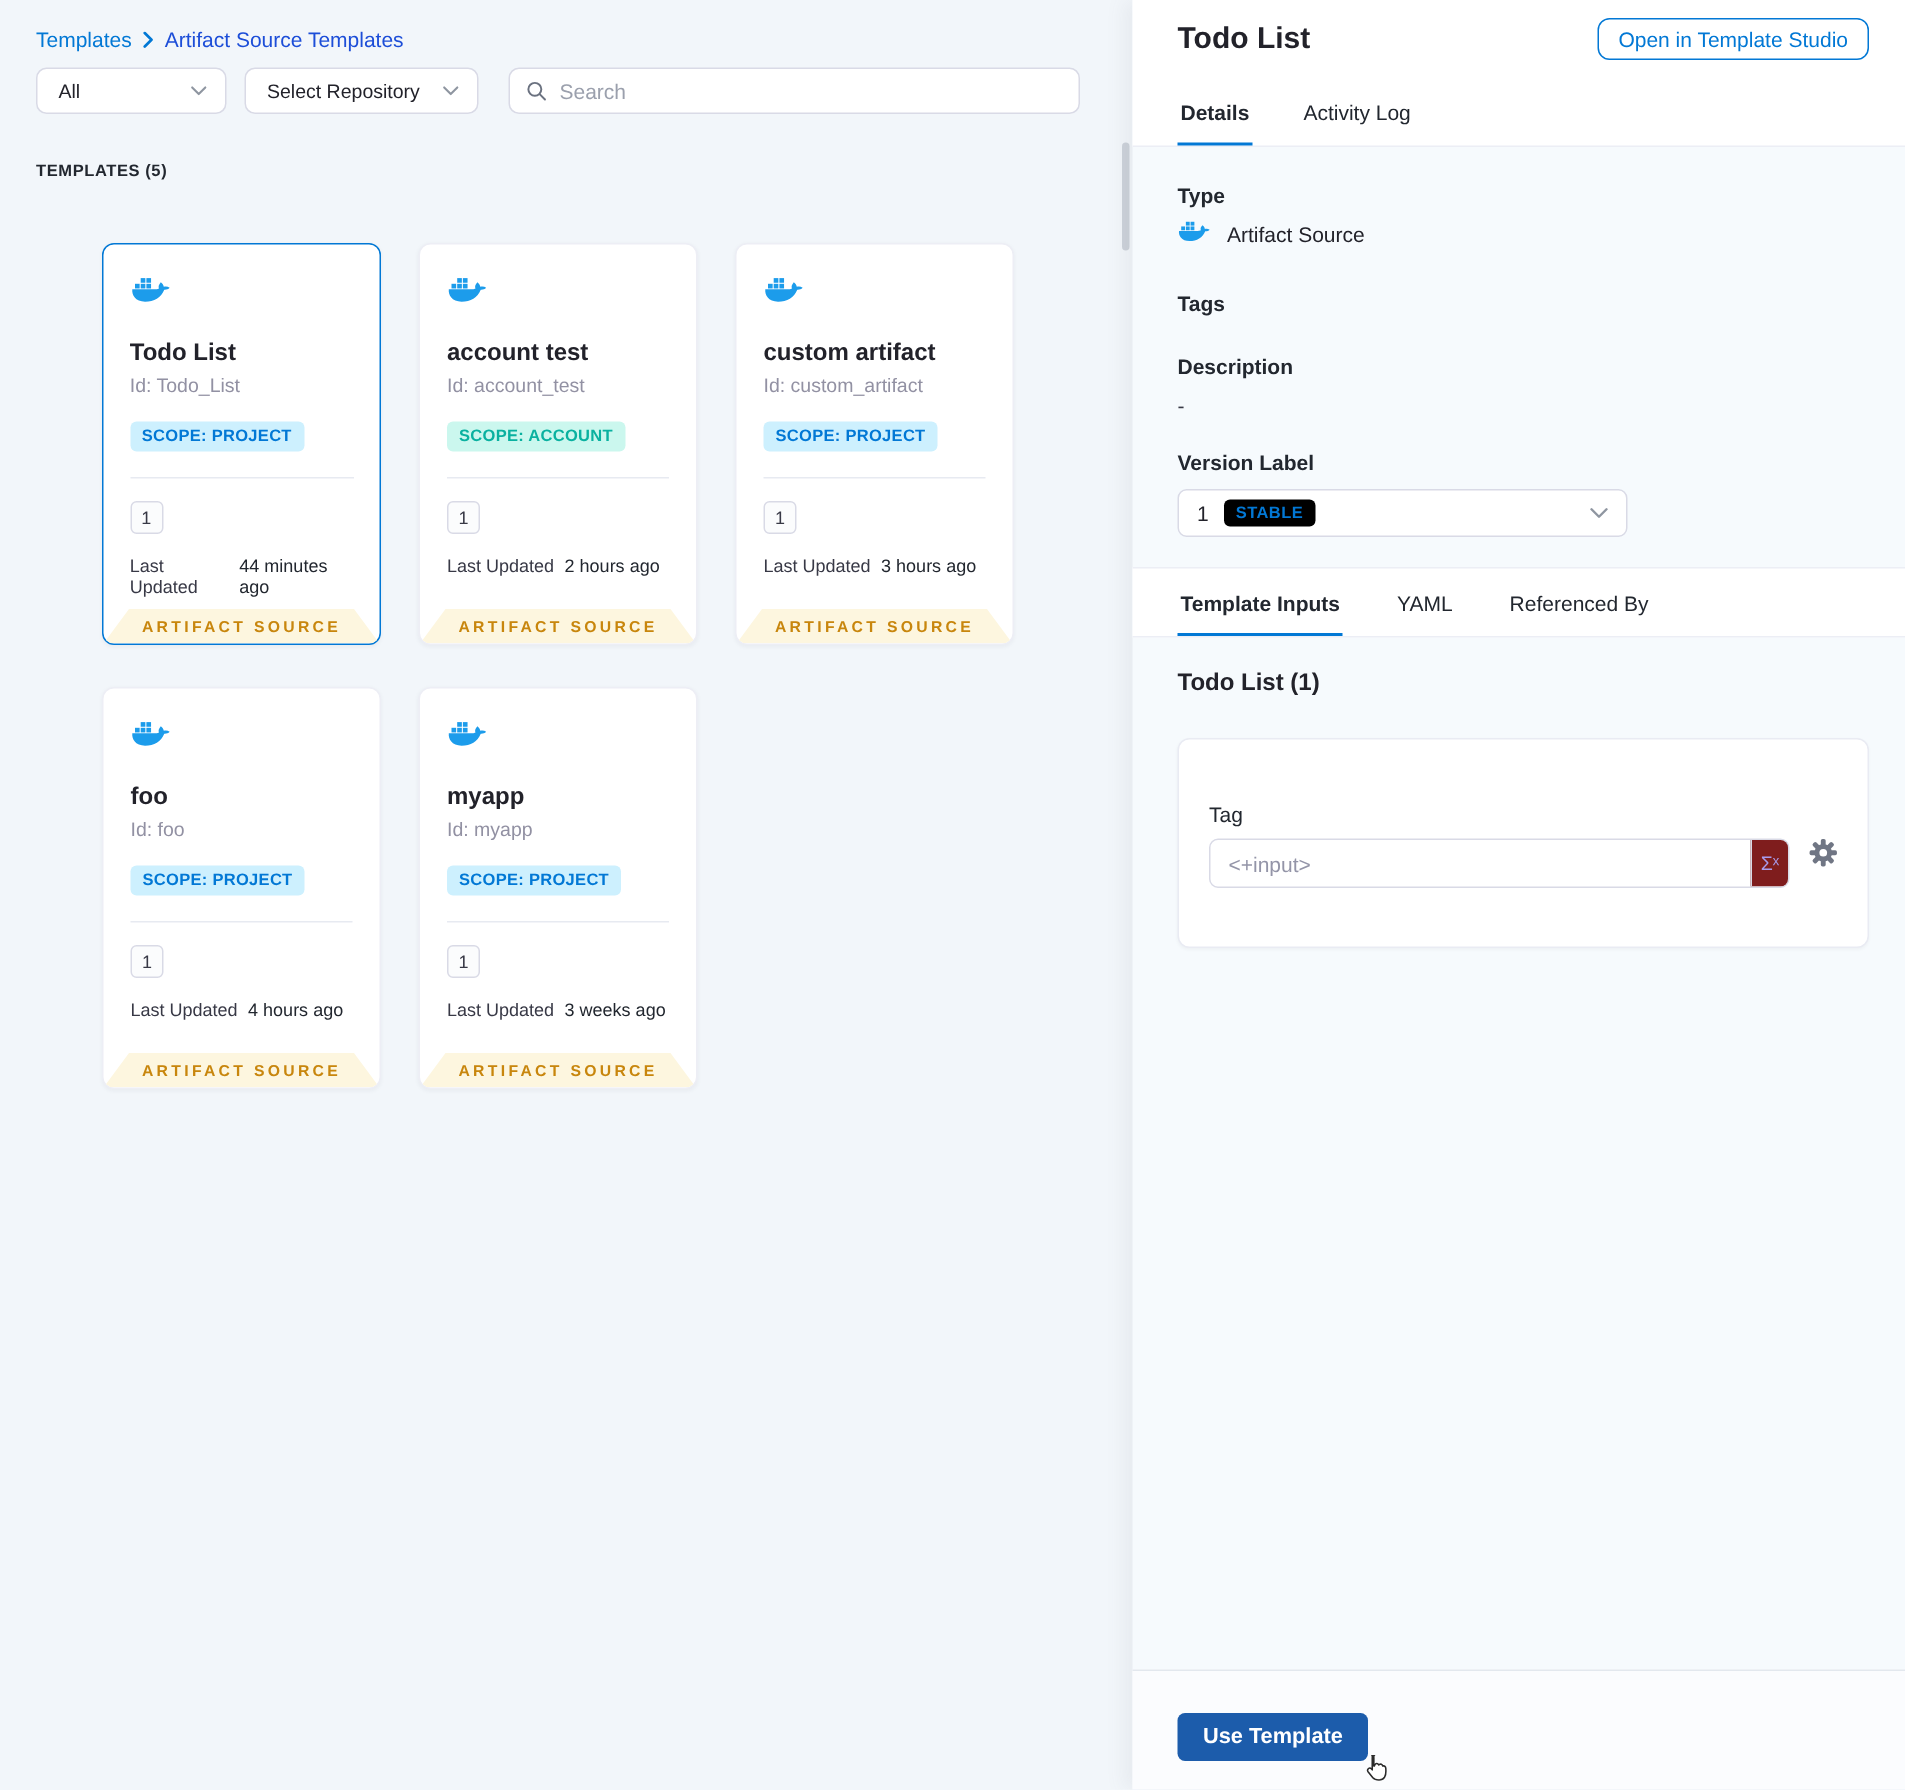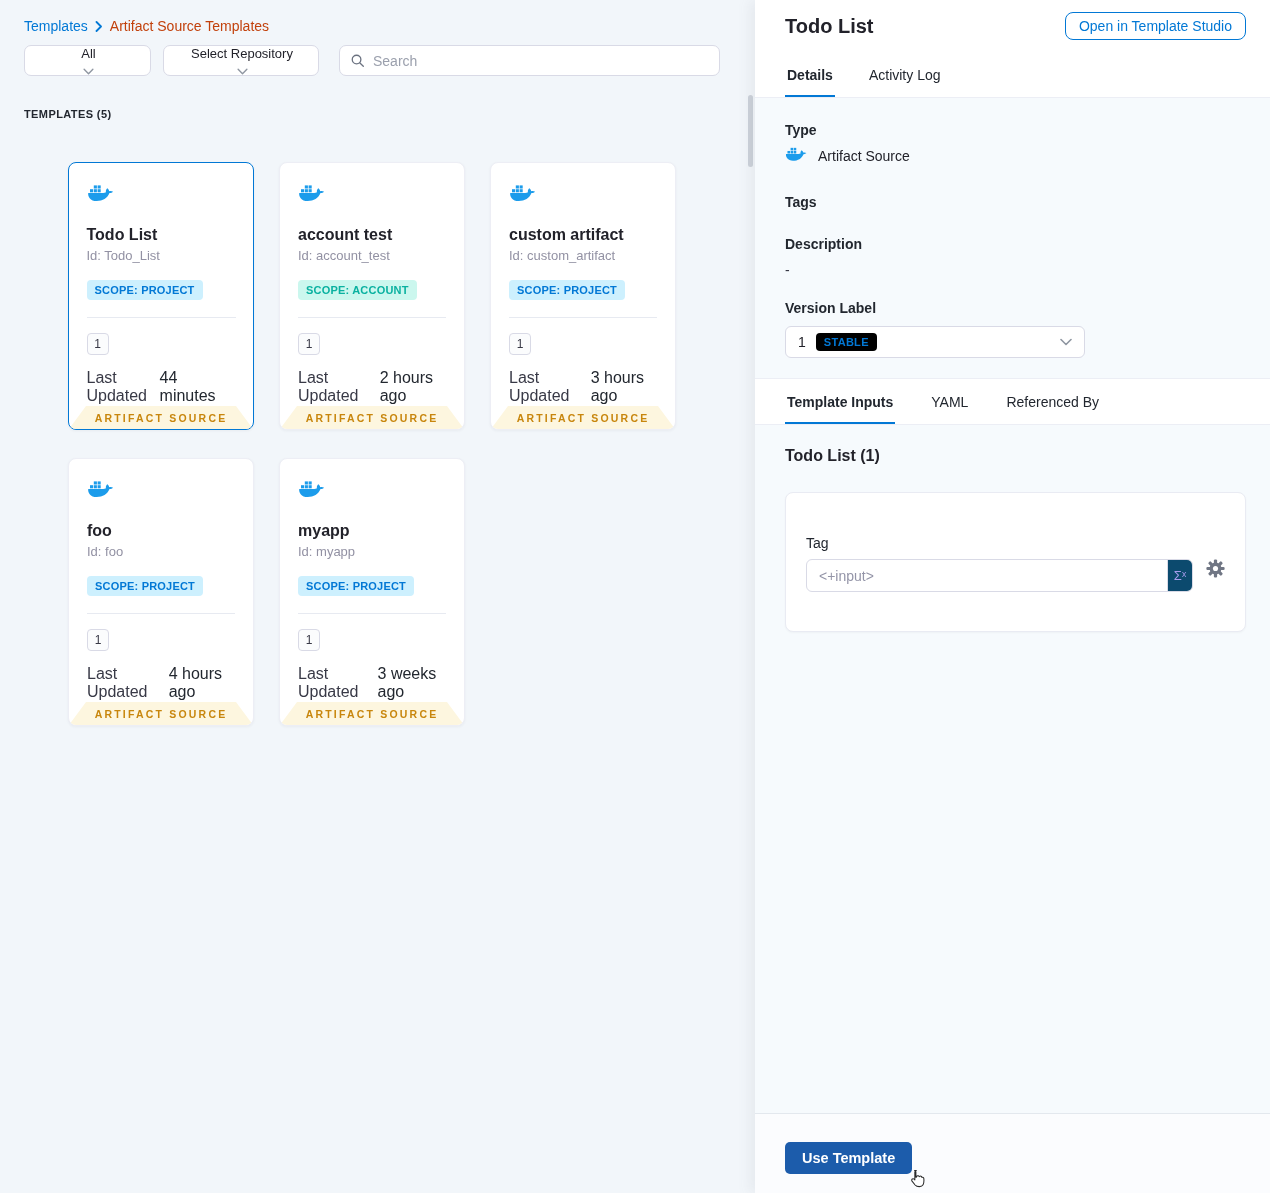--- a/index.html
+++ b/index.html
@@ -8,26 +8,26 @@
     font-family:"Liberation Sans", sans-serif;
     background:#f2f6fa;
     position:relative;
     overflow:hidden;
     color:#22222a;
   }
   
   .left-panel { position:absolute; left:0; top:0; width:847px; height:1193px; background:#f2f6fa; }
   .breadcrumb { display:flex; align-items:center; gap:7px; font-size:14px; margin:18px 0 0 24px; }
   .crumb-link { color:#0278d5; font-weight:500; cursor:pointer; }
-  .crumb-current { color:#c2410c; }
+  .crumb-current { color:#1d4ed8; }
   .filter-row { display:flex; align-items:center; margin:11px 0 0 24px; }
   .select {
     height:31px; background:#fff; border:1px solid #d9dae6; border-radius:7px;
     display:flex; align-items:center; justify-content:space-between;
-    padding:0 12px 0 14px; font-size:13px; color:#22222a; font-weight:500; cursor:pointer;flex-direction:column;
+    padding:0 12px 0 14px; font-size:13px; color:#22222a; font-weight:500; cursor:pointer;
   }
   .select-scope { width:127px; margin-right:12px; }
   .select-repo { width:156px; margin-right:20px; }
   .search-box {
     width:381px; height:31px; background:#fff; border:1px solid #d9dae6; border-radius:7px;
     display:flex; align-items:center; padding:0 10px; gap:8px;
   }
   .search-box input { border:none; outline:none; flex:1; font-size:14px; font-family:inherit; color:#44454f; background:transparent; }
   .search-box input::placeholder { color:#9ba0ad; }
   .list-header { display:flex; align-items:center; margin:32px 24px 0 24px; }
@@ -53,21 +53,21 @@
   .scope-badge {
     display:inline-block; margin-top:17px; font-size:11px; font-weight:700; letter-spacing:.2px;
     color:#0278d5; background:#cdf0fe; border-radius:4px; padding:4px 8px;
   }
   .scope-badge.account { color:#0ab1a0; background:#cbf7ee; }
   .card-divider { border-top:1px solid #e7eaf1; margin-top:17px; }
   .version-chip {
     margin-top:15px; width:22px; height:22px; border:1px solid #d9dae6; border-radius:4px;
     background:#fbfcfd; font-size:12px; color:#383946; display:flex; align-items:center; justify-content:center;
   }
-  .updated { margin-top:14px; font-size:16px; color:#383946; display:flex; gap:7px; }
+  .updated { margin-top:14px; font-size:12px; color:#383946; display:flex; gap:7px; }
   .updated .updated-value { color:#22272f; }
   .ribbon {
     position:absolute; left:0; right:0; bottom:0; height:23px; background:#fdf6df;
     clip-path:polygon(17px 0, calc(100% - 17px) 0, 100% 100%, 0 100%);
     font-size:10.5px; font-weight:700; letter-spacing:2.2px; color:#c8860d;
     display:flex; align-items:center; justify-content:center;
   }
   .scrollbar-thumb { position:absolute; left:748px; top:95px; width:5px; height:72px; border-radius:3px; background:#ccd2da; }
   
   .right-panel {
@@ -105,21 +105,21 @@
   .inputs-heading { font-size:16px; font-weight:700; color:#22222a; }
   .inputs-card {
     margin-top:27px; width:461px; height:140px; background:#fff; border:1px solid #e9ebf3; border-radius:8px;
     padding:42px 20px 0 20px; box-shadow:0 1px 2px rgba(40,41,61,.04);
   }
   .tag-label { font-size:14px; color:#22272f; }
   .tag-row { margin-top:8px; display:flex; align-items:flex-start; }
   .tag-input { display:flex; width:400px; height:33px; border:1px solid #d9dae6; border-radius:6px; background:#fff; overflow:hidden; }
   .tag-input input { flex:1; border:none; outline:none; padding:0 12px; font-size:14px; font-family:inherit; color:#9495a8; background:transparent; }
   .expr-btn {
-    width:25px; border-left:1px solid #d9dae6; background:#0c4a6e; color:#a89ced;
+    width:25px; border-left:1px solid #d9dae6; background:#7f1d1d; color:#a89ced;
     display:flex; align-items:center; justify-content:center; font-size:13px; cursor:pointer;
   }
   .gear { margin-left:13px; cursor:pointer; display:flex; }
   .panel-footer {
     margin-top:auto; height:80px; border-top:1px solid #e3e8ee; background:#fbfcfe; padding:28px 0 0 30px;
   }
   .use-template-btn {
     background:#1c5cab; color:#fff; border:none; border-radius:5px; font-family:inherit;
     font-size:14.5px; font-weight:700; padding:8px 17px; cursor:pointer;
   }

